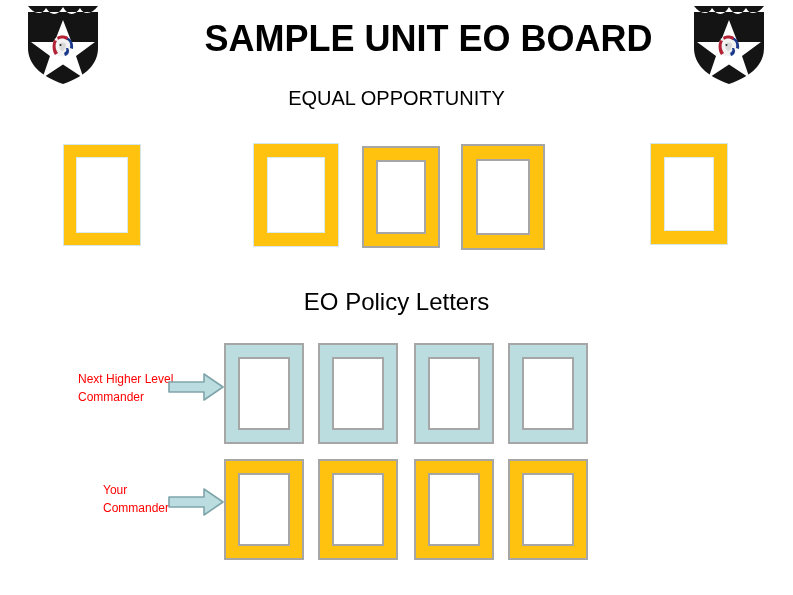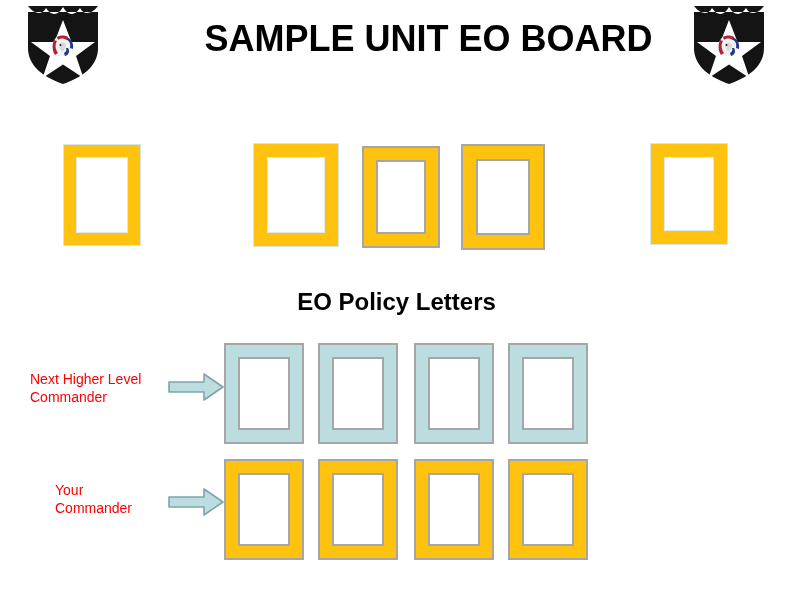--- a/index.html
+++ b/index.html
@@ -79,32 +79,33 @@
   .fill-blue  { background: #BBDDE0; }
 
   
   .section-heading {
     position: absolute;
     left: 0;
     top: 288px;
     width: 793px;
     text-align: center;
     font-size: 24px;
-    font-weight: bold;
+    font-weight: normal;
     color: #000000;
     white-space: nowrap;
   }
 
   
   .row-label {
     position: absolute;
     color: #FF0000;
-    font-size: 14px;
+    font-size: 12px;
     line-height: 18px;
     white-space: nowrap;
+    margin-left: 48px;
   }
   .row-label.lbl-upper { left: 30px;  top: 370px; }
   .row-label.lbl-lower { left: 55px;  top: 481px; }
 
   
   .arrow {
     position: absolute;
     width: 56px;
     height: 30px;
   }
@@ -145,20 +146,21 @@
       <path d="M44 44 C46 47 45 51 41 52 L40 49 C42 48 43 46 42 44 Z" fill="#1B3A8C"></path>
       <path d="M35 40 C37 38 40 38 42 40 C42 44 40 47 38 47 C36 46 35 43 35 40 Z" fill="#d9d9d9"></path>
       <circle cx="36.5" cy="41" r="1" fill="#222222"></circle>
     </g>
   </svg>
 </div>
 
 <div class="page-title">SAMPLE UNIT EO BOARD</div>
 
 <div class="subtitle-block">
+  <div class="subtitle-line">EQUAL OPPORTUNITY</div>
 </div>
 
 <div id="top-row-host"></div>
 
 <div class="section-heading">EO Policy Letters</div>
 
 <div class="row-label lbl-upper">
   <div>Next Higher Level</div>
   <div>Commander</div>
 </div>

